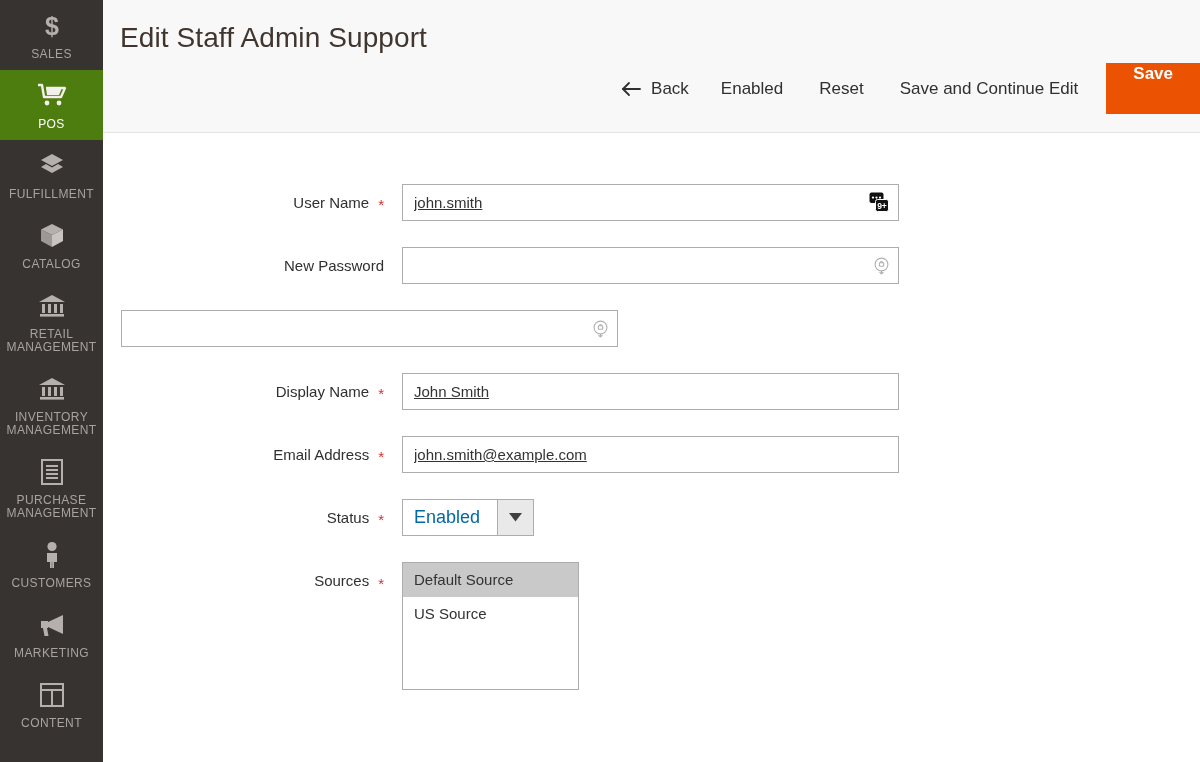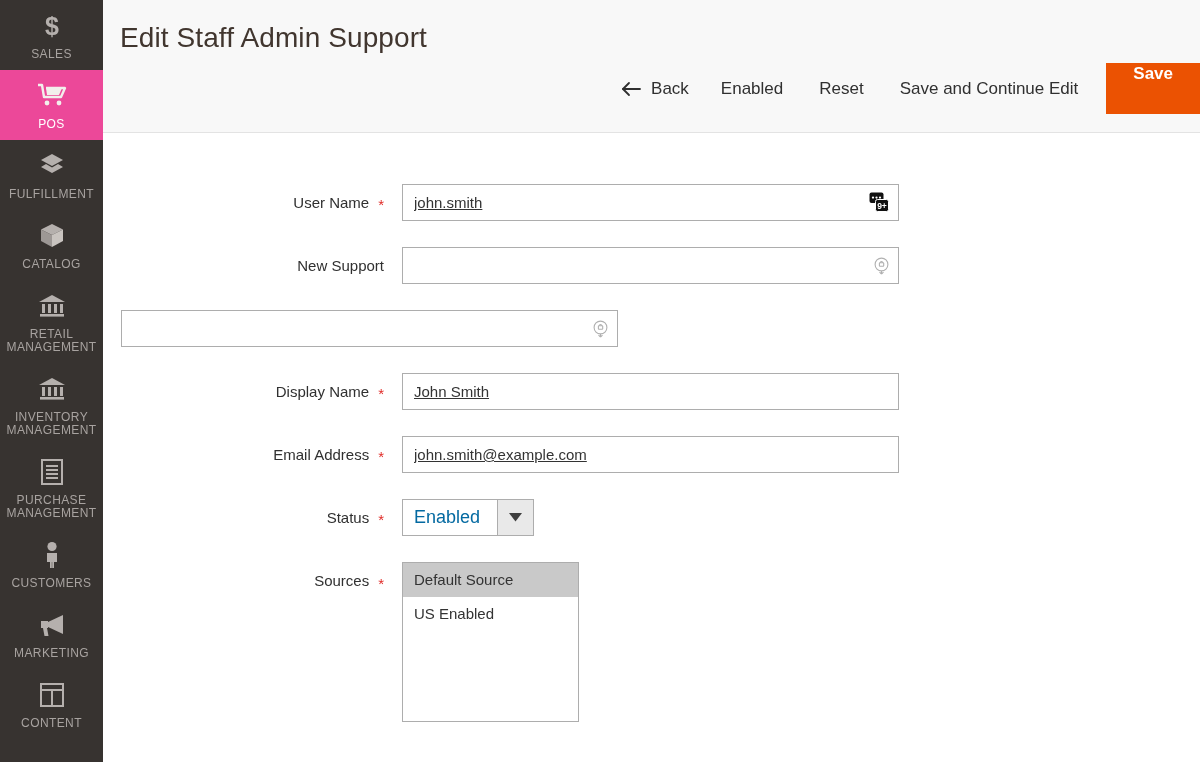--- a/index.html
+++ b/index.html
@@ -20,21 +20,21 @@
   }
   .nav-item {
     width: 103px;
     display: flex; flex-direction: column;
     align-items: center; justify-content: center;
     color: #a8a3a0;
     cursor: pointer;
     padding: 11px 2px 9px 2px;
     user-select: none;
   }
-  .nav-item.active { background: #ec4899; color: #ffffff; }
+  .nav-item.active { background: #4d7c0f; color: #ffffff; }
   .nav-item .nav-icon {
     display: block;
     height: 30px;
     margin-bottom: 7px;
     display: flex; align-items: center; justify-content: center;
   }
   .nav-item .nav-icon svg { display: block; }
   .nav-item .nav-label {
     font-size: 12px;
     letter-spacing: 0.4px;
@@ -180,21 +180,21 @@
     display: flex; align-items: center; justify-content: center;
   }
 
   
   .multi-select {
     width: 177px;
     border: 1px solid #adadad;
     background: #ffffff;
     padding: 0;
     overflow: hidden;
-    height: 160px;
+    height: 128px;
   }
   .ms-option {
     font-size: 15px;
     color: #333333;
     padding: 6px 0 6px 11px;
     cursor: pointer;
     line-height: 22px;
   }
   .ms-option.selected { background: #c9c9c9; }
 
@@ -381,21 +381,21 @@
                 <rect x="6.5" y="7.5" width="13" height="12" rx="2" fill="#111111" stroke="#ffffff" stroke-width="1"></rect>
                 <text x="13" y="17" font-family="Liberation Sans, sans-serif" font-size="8.5" font-weight="bold" fill="#ffffff" text-anchor="middle">9+</text>
               </svg>
             </span>
           </div>
         </div>
       </div>
 
       <div class="field-row">
         <div class="field-label">
-          <span>New Support</span>
+          <span>New Password</span>
         </div>
         <div class="field-control">
           <div class="input-wrap">
             <input class="txt-input" type="password" value="" style="">
             <span class="inline-icon">
               <svg width="19" height="19" viewBox="0 0 19 19" fill="none" stroke="#b0b0b0" stroke-width="1.1">
                 <circle cx="9.5" cy="8" r="6.4"></circle>
                 <rect x="7.4" y="6.2" width="4.3" height="3.6" rx="0.6"></rect>
                 <path d="M8.3 6.2 a1.2 1.2 0 0 1 2.4 0"></path>
                 <path d="M9.5 14.4 v3.1 M9.5 17.5 l-2 -1.8 M9.5 17.5 l2 -1.8"></path>
@@ -463,20 +463,20 @@
       </div>
 
       <div class="field-row sources-row">
         <div class="field-label">
           <span>Sources</span>
           <span class="req-star">*</span>
         </div>
         <div class="field-control">
           <div class="multi-select">
             <div class="ms-option selected">Default Source</div>
-            <div class="ms-option">US Enabled</div>
+            <div class="ms-option">US Source</div>
           </div>
         </div>
       </div>
 
     </form>
   </div>
 </div>
 
 </body></html>

